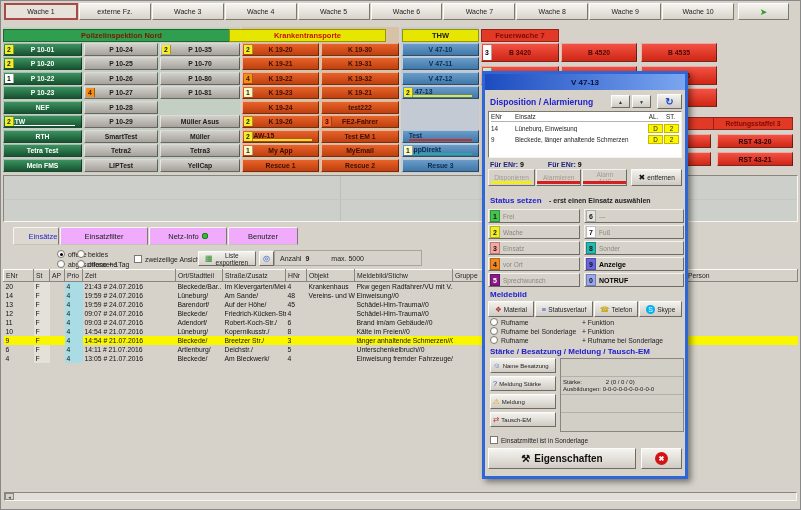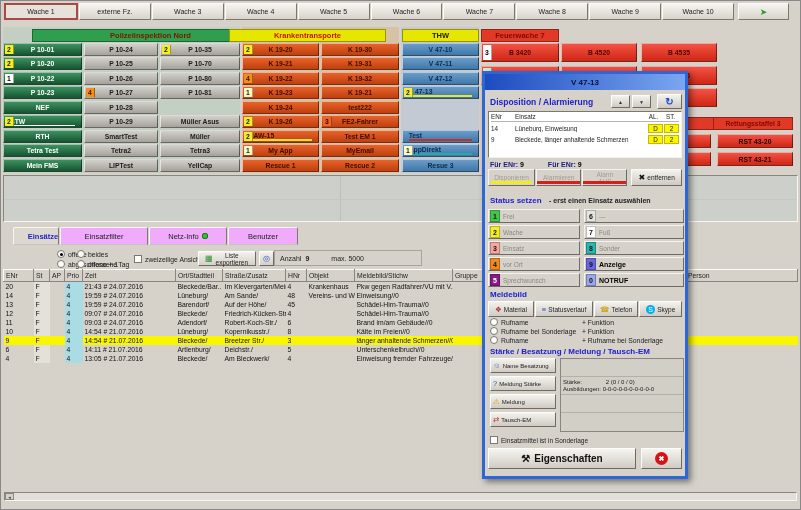--- a/index.html
+++ b/index.html
@@ -49,21 +49,21 @@
   
   #midlist{position:absolute;left:2px;top:174px;width:795px;height:47px;background:#cdd0ca;
         border:1px solid;border-color:#8a867e #f8f6f2 #f8f6f2 #8a867e;}
   .midline-v{position:absolute;top:0;bottom:0;width:1px;background:#bcc0ba;}
   .midline-h{position:absolute;left:0;right:0;height:1px;background:#c4c8c2;}
 
   
   #maintabs{position:absolute;left:12px;top:226px;height:18px;display:flex;}
   .mtab{margin-right:1px;background:#f0abfc;border:1px solid;border-color:#f8f6f2 #7c786e #c6c2ba #f8f6f2;
         border-radius:2px 2px 0 0;font-size:7.5px;color:#222;display:flex;align-items:center;justify-content:center;cursor:pointer;}
-  .mtab.active{background:#dcd8d0;color:#2424c4;font-weight:bold;padding-left:14px;}
+  .mtab.active{background:#dcd8d0;color:#2424c4;font-weight:normal;padding-left:14px;}
   .mtab .dot{display:none;}
   .mtab.has-dot .dot{display:inline-block;width:6px;height:6px;background:#38b838;border:1px solid #1a7a1a;border-radius:2px;margin-left:3px;}
   .mtab:nth-child(1){width:46px;}.mtab:nth-child(2){width:88px;}.mtab:nth-child(3){width:78px;}.mtab:nth-child(4){width:70px;}
   #adminbox{position:absolute;left:247px;top:227px;width:244px;height:16px;background:#fff;
         border:1px solid;border-color:#7c786e #f8f6f2 #f8f6f2 #7c786e;font-size:7.5px;font-weight:bold;color:#222;
         display:flex;align-items:center;padding-left:8px;}
 
   
   .fradio{display:flex;align-items:center;height:10px;cursor:pointer;}
   .rdot{width:8px;height:8px;border-radius:50%;background:#fff;border:1px solid #7c786e;margin-right:3px;position:relative;}
@@ -214,21 +214,21 @@
       </div>
 </div>
   <div id="topbtn">
       <span>➤</span>
     </div>
 
   <div class="pbg" style="left:2px;width:237px;background:#c4cfc4;"></div>
   <div class="pbg" style="left:241px;width:157px;background:#d8c2a6;"></div>
   <div class="pbg" style="left:400px;width:78px;background:#c4cad4;"></div>
 
-  <div class="phdr" style="left:2px;width:237px;background:#2f9e4e;color:#7a1800;margin-left:29px;">Polizeiinspektion Nord</div>
+  <div class="phdr" style="left:2px;width:237px;background:#2f9e4e;color:#7a1800;">Polizeiinspektion Nord</div>
   <div class="phdr" style="left:228px;width:157px;background:#e6e600;color:#cc1100;">Krankentransporte</div>
   <div class="phdr" style="left:401px;width:77px;background:#e6e600;color:#1c1c1c;">THW</div>
   <div class="phdr" style="left:480px;width:78px;background:#e23826;color:#7a0c00;">Feuerwache 7</div>
   <div class="phdr" style="left:560px;top:116px;width:156px;background:#e23826;color:#7a0c00;">Rettungsstaffel 2</div>
   <div class="phdr" style="left:712px;top:116px;width:80px;background:#e23826;color:#7a0c00;font-size:6.8px;">Rettungsstaffel 3</div>
 
   <div class="ucol g" style="left:2px;width:79px;">
   <div class="unit bc-y">
     <span class="badge">2</span>
     <span class="ulabel">P 10-01</span>

